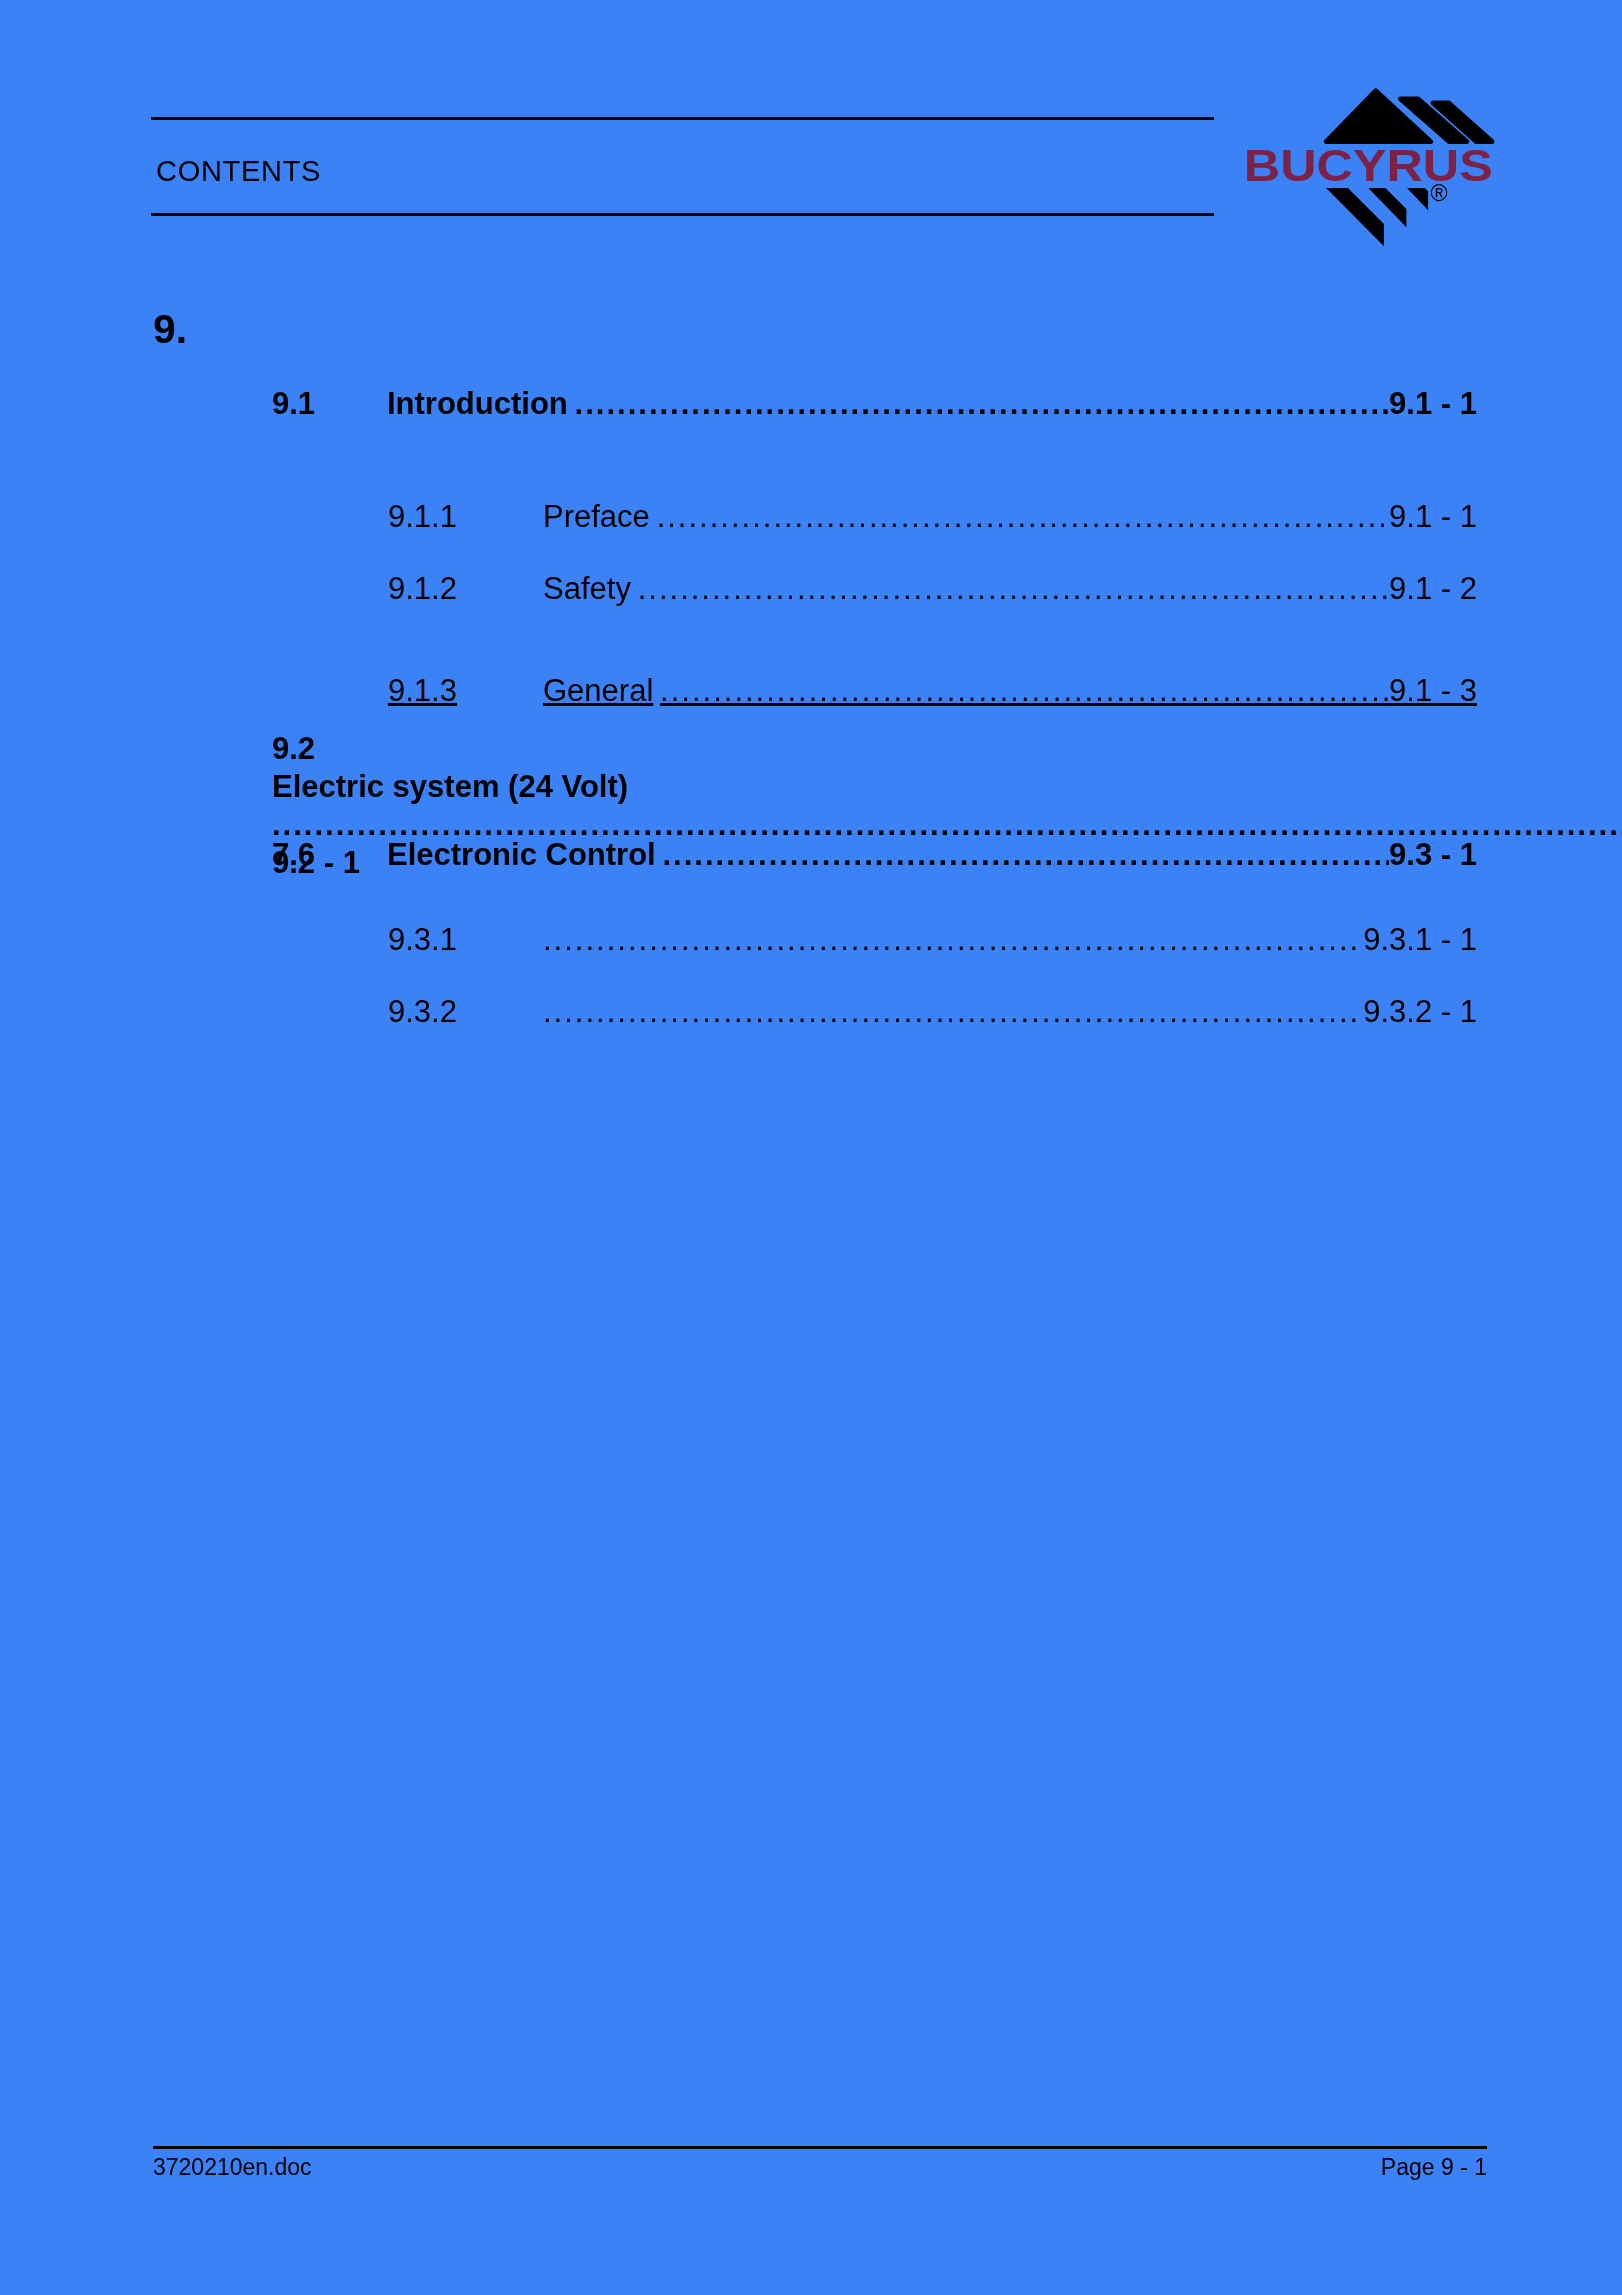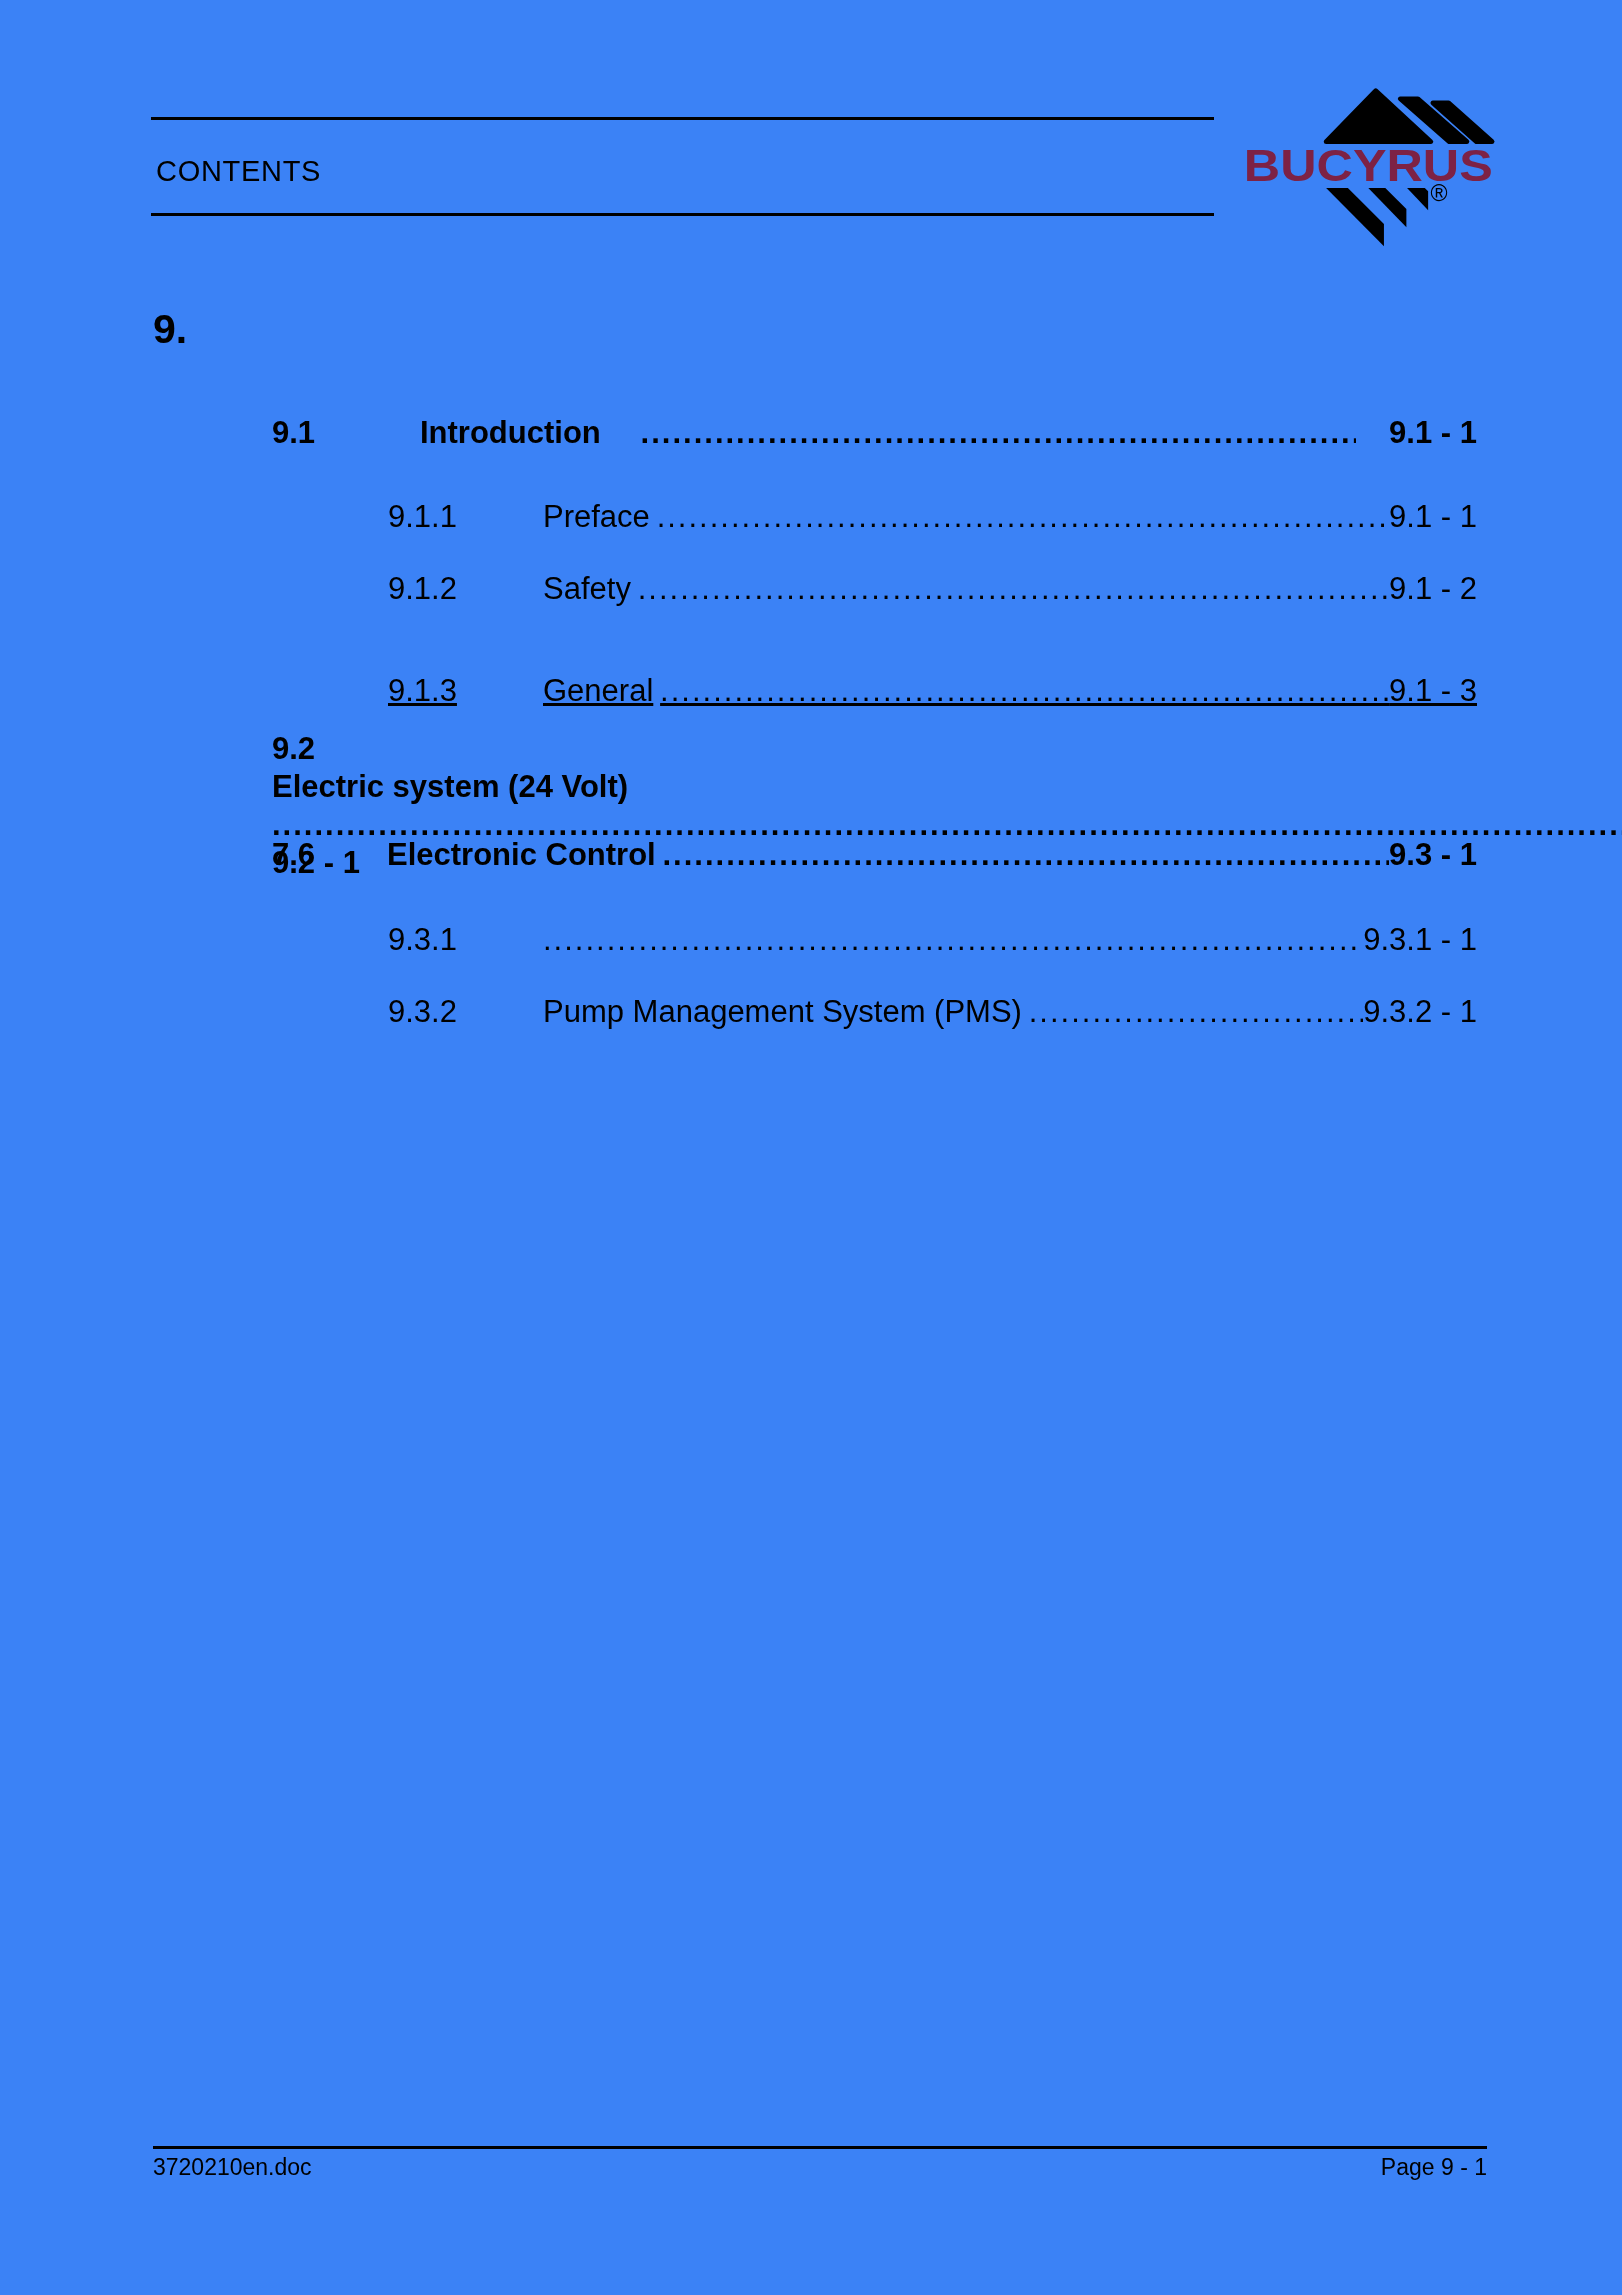--- a/index.html
+++ b/index.html
@@ -122,21 +122,21 @@
       <polygon points="242,191 268,191 273,196 273,224"></polygon>
     </g>
     <text x="289" y="211" fill="#000000" text-anchor="middle" font-family="Liberation Sans, DejaVu Sans, sans-serif" font-size="34">®</text>
   </svg>
 
   <div class="section-heading">
     <span class="sec-num">9.</span>
   </div>
 
   <div class="toc">
-      <div class="toc-row level1" style="top: 414px; gap: 33px;">
+      <div class="toc-row level1" style="top: 385px;">
     <span class="toc-num">9.1</span>
     <span class="toc-label">Introduction</span>
     <span class="toc-leader" aria-hidden="true">............................................................................................................................................................................................................................</span>
     <span class="toc-page">9.1 - 1</span>
   </div>
       <div class="toc-row level2" style="top: 498px;">
     <span class="toc-num">9.1.1</span>
     <span class="toc-label">Preface</span>
     <span class="toc-leader" aria-hidden="true">............................................................................................................................................................................................................................</span>
     <span class="toc-page">9.1 - 1</span>
@@ -165,21 +165,20 @@
     <span class="toc-leader" aria-hidden="true">............................................................................................................................................................................................................................</span>
     <span class="toc-page">9.3 - 1</span>
   </div>
       <div class="toc-row level2" style="top: 921px;">
     <span class="toc-num">9.3.1</span>
     <span class="toc-leader" aria-hidden="true">............................................................................................................................................................................................................................</span>
     <span class="toc-page">9.3.1 - 1</span>
   </div>
       <div class="toc-row level2" style="top: 993px;">
     <span class="toc-num">9.3.2</span>
-    <span class="toc-label">Pump Management System (PMS)</span>
     <span class="toc-leader" aria-hidden="true">............................................................................................................................................................................................................................</span>
     <span class="toc-page">9.3.2 - 1</span>
   </div>
     </div>
 
   <div class="rule footer-line"></div>
   <div class="footer-text">
     <span>3720210en.doc</span>
     <span>Page 9 - 1</span>
   </div>

